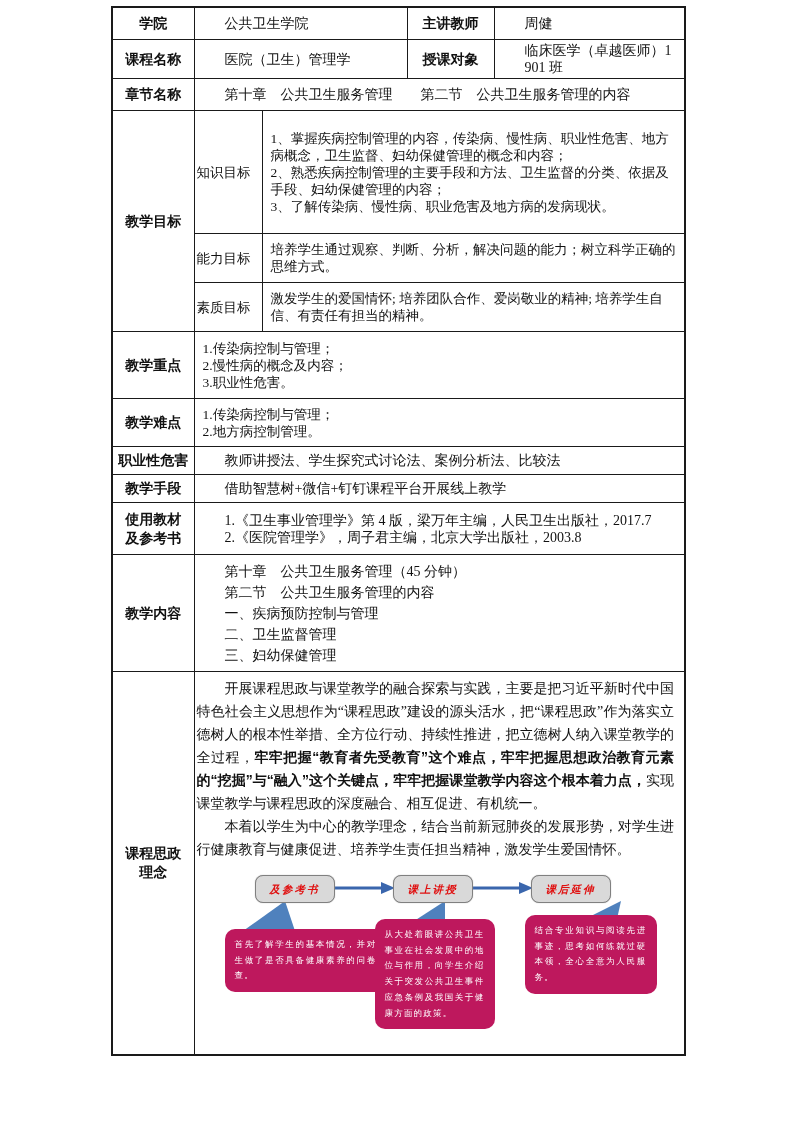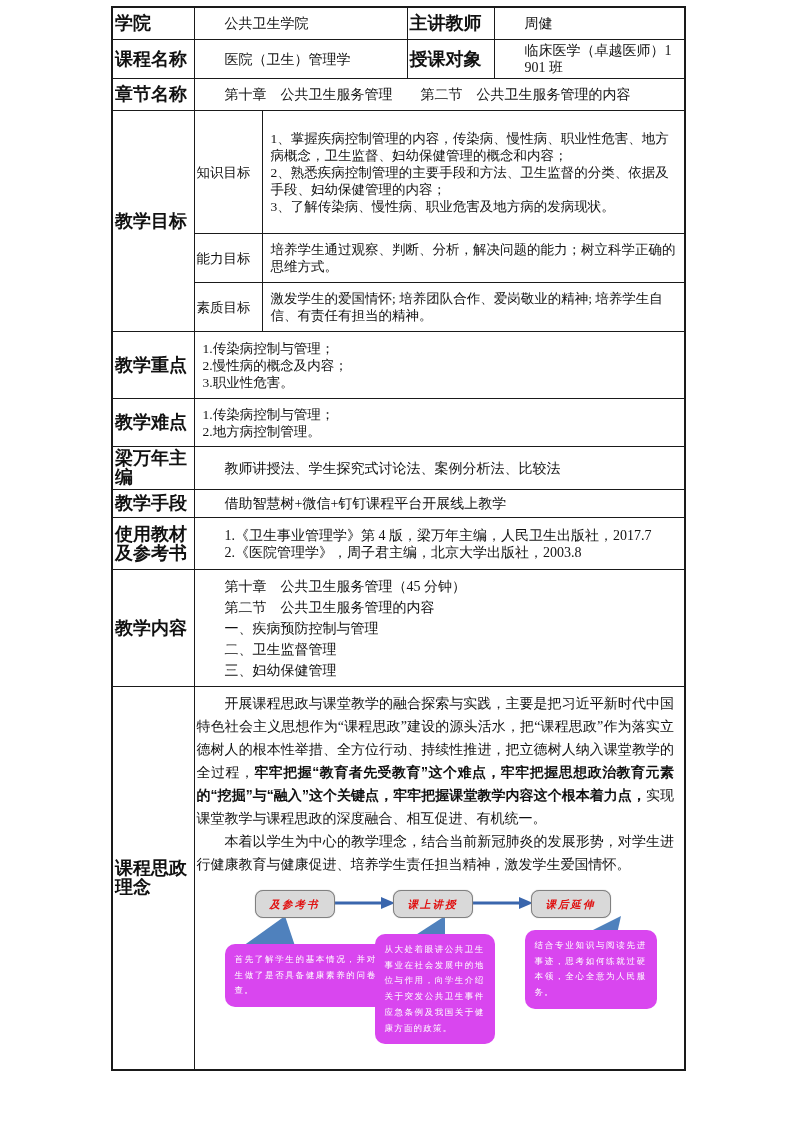--- a/index.html
+++ b/index.html
@@ -5,38 +5,38 @@
   html,body{margin:0;padding:0;background:#ffffff;}
   .page{position:relative;width:794px;height:1123px;background:#fff;overflow:hidden;
         font-family:"Liberation Serif",serif;color:#111;}
   .title{margin-top:24px;text-align:center;font-size:21px;font-weight:bold;letter-spacing:.5px;}
   .title .book{font-family:"Liberation Serif",serif;}
   .title .suffix{font-family:"Liberation Sans",sans-serif;font-weight:900;}
   table.main{border-collapse:collapse;table-layout:fixed;width:573px;margin:6px 0 0 111px;
              border:2.2px solid #1a1a1a;}
   td{border:1.6px solid #1a1a1a;padding:2px 8px;font-size:13.5px;line-height:17px;
      vertical-align:middle;word-break:break-all;}
-  td.lbl{font-family:"Liberation Sans",sans-serif;font-weight:bold;
-         font-size:18px;padding:2px 2px;white-space:pre-line;line-height:19px;}
+  td.lbl{font-family:"Liberation Sans",sans-serif;font-weight:bold;text-align:center;
+         font-size:14px;padding:2px 2px;white-space:pre-line;line-height:19px;}
   td.sub{text-align:left;padding:2px 2px;}
   td.pre{white-space:pre-line;}
   td.single{font-size:14px;padding-left:30px;}
   .h27{height:27px;} .h118{height:118px;} .h44{height:44px;} .h62{height:62px;}
   .h43{height:43px;} .h23{height:23px;} .h47{height:47px;} .h112{height:112px;line-height:21px;}
   td.ideology{vertical-align:top;padding:5px 10px 2px 2px;}
   .para{font-size:14px;line-height:23px;text-indent:2em;text-align:justify;margin:0;}
   .para b{font-family:"Liberation Sans",sans-serif;}
   
   .flow{position:relative;width:489px;height:185px;margin-top:6px;}
   .flow svg{position:absolute;left:0;top:0;}
   .stepbox{position:absolute;width:78px;height:26px;background:#d9d9d9;border:1px solid #808080;
            border-radius:8px;display:flex;align-items:center;justify-content:center;
            color:#e01010;font-weight:bold;font-style:italic;font-size:10.5px;letter-spacing:2px;
            font-family:"Liberation Sans",sans-serif;box-shadow:0 0 1px #999;}
-  .bubble{position:absolute;background:#d946ef;border-radius:10px;color:#fff;
+  .bubble{position:absolute;background:#be185d;border-radius:10px;color:#fff;
           font-size:8.5px;line-height:1.85;letter-spacing:1.2px;padding:8px 10px;
           text-align:justify;font-family:"Liberation Sans",sans-serif;}
 </style>
 </head>
 <body>
 
 <div class="page">
 
 
   <table class="main">
@@ -91,21 +91,21 @@
 3.职业性危害。</td>
     </tr>
 
     <tr>
       <td class="lbl h43">教学难点</td>
       <td class="pre" colspan="4">1.传染病控制与管理；
 2.地方病控制管理。</td>
     </tr>
 
     <tr>
-      <td class="lbl h23">梁万年主编</td>
+      <td class="lbl h23">职业性危害</td>
       <td class="single" colspan="4">教师讲授法、学生探究式讨论法、案例分析法、比较法</td>
     </tr>
 
     <tr>
       <td class="lbl h23">教学手段</td>
       <td class="single" colspan="4">借助智慧树+微信+钉钉课程平台开展线上教学</td>
     </tr>
 
     <tr>
       <td class="lbl h47">使用教材

